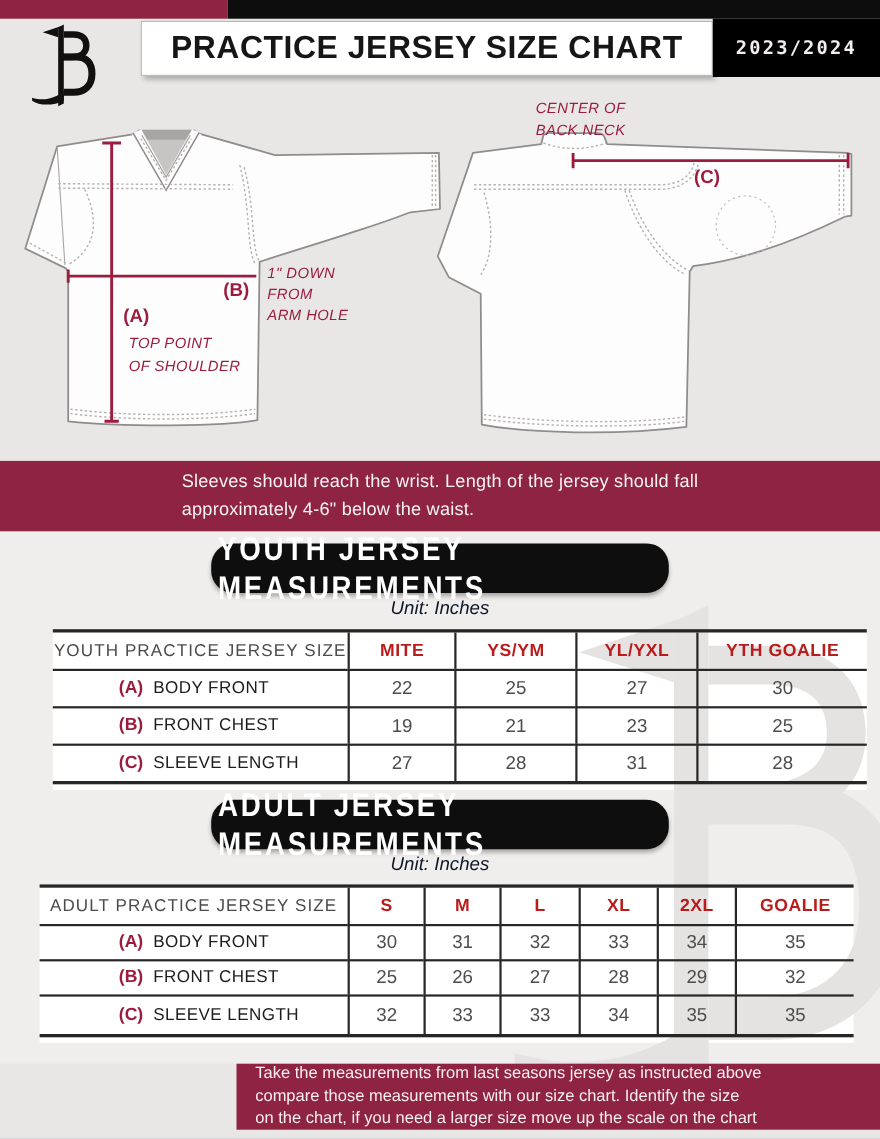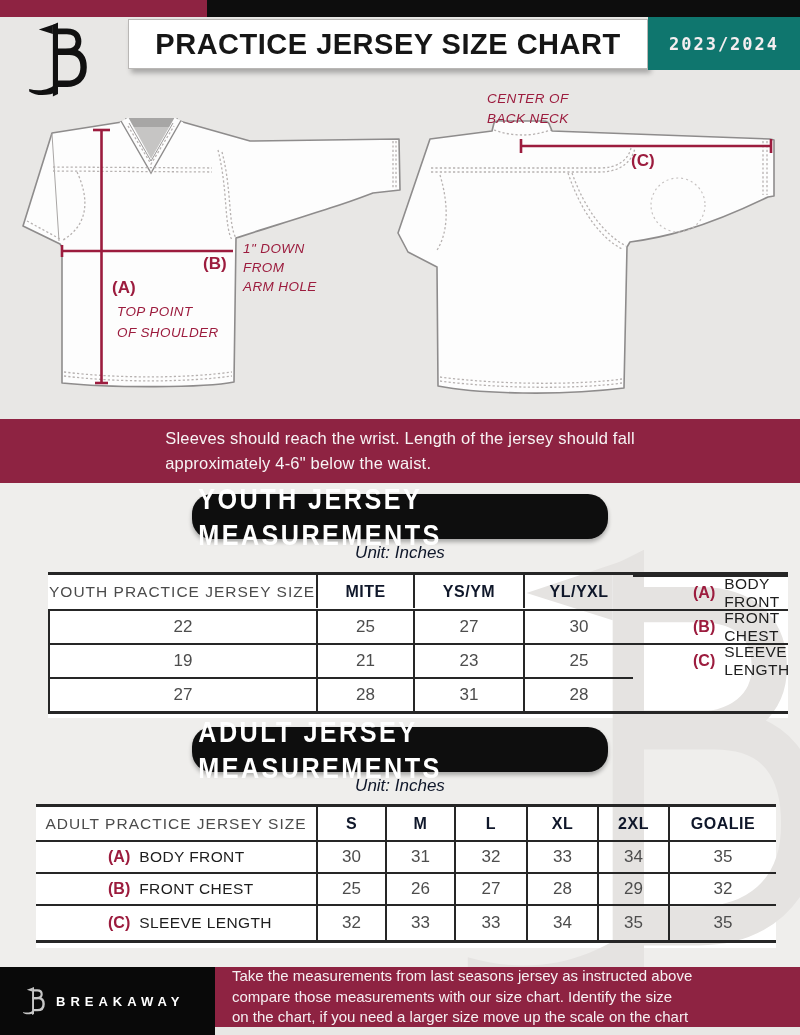--- a/index.html
+++ b/index.html
@@ -15,21 +15,21 @@
   
   .strip-maroon { left:0; top:0; width:207px; height:17px; background:#8e2342; }
   .strip-black  { left:207px; top:0; width:593px; height:17px; background:#0d0d0d; }
   .title-box {
     left:128px; top:19px; width:520px; height:50px; background:#ffffff;
     border:1px solid #b9b7b5; box-shadow:3px 4px 5px rgba(0,0,0,.28);
     display:flex; align-items:center; justify-content:center;
   }
   .title-box span { font-size:29px; font-weight:700; letter-spacing:.5px; color:#161616; }
   .year-box {
-    left:648px; top:17px; width:152px; height:53px; background:#0f766e;
+    left:648px; top:17px; width:152px; height:53px; background:#000000;
     display:flex; align-items:center; justify-content:center;
   }
   .year-box span { font-family:"DejaVu Sans Mono", monospace; font-size:17px; font-weight:700;
     color:#f4eef0; letter-spacing:2px; }
 
   
   .top-area   { left:0; top:17px; width:800px; height:402px; background:#e8e7e5; }
   .lower-area { left:0; top:483px; width:800px; height:484px; background:#efeeec; }
   .tbl-backdrop { background:#ffffff; }
 
@@ -61,21 +61,21 @@
     display:grid;
     border-top:3px solid #262626; border-bottom:3px solid #262626;
   }
   .y-table { left:48px; top:572px; width:740px; grid-template-columns:268px 97px 110px 110px 155px; }
   .a-table { left:36px; top:804px; width:740px; grid-template-columns:280px 69px 69px 72px 71px 71px 108px; }
   .cell { display:flex; align-items:center; justify-content:center; }
   .vline { border-left:2px solid #262626; }
   .hline { border-top:2px solid #262626; }
   .h33 { height:33px; } .h34 { height:34px; } .h32 { height:32px; } .h36 { height:36px; }
   .th-first { font-size:15.5px; color:#4b4b4b; letter-spacing:1px; }
-  .th-size  { font-size:16px; font-weight:700; color:#0f172a; letter-spacing:.5px; }
+  .th-size  { font-size:16px; font-weight:700; color:#b91c1c; letter-spacing:.5px; }
   .td-label { justify-content:flex-start; padding-left:60px; }
   .a-table .td-label { padding-left:72px; }
   .td-label .key { color:#9c1c3e; font-weight:700; font-size:16px; margin-right:9px; }
   .td-label .lbl { color:#1d1d1d; font-size:15.5px; letter-spacing:.4px; }
   .td-val { font-size:17px; color:#4d4d4d; }
 
   
   .footer-black {
     left:0; top:967px; width:215px; height:68px; background:#090909;
     display:flex; align-items:center; padding-left:22px;
@@ -214,20 +214,21 @@
   <div class="abs sec-banner c" style="top:494px;">
     <span>YOUTH JERSEY MEASUREMENTS</span>
   </div>
   <div class="abs unit c" style="top:543px;">Unit: Inches</div>
 
   <div class="abs size-table y-table c">
     <div class="cell th-first h33">YOUTH PRACTICE JERSEY SIZE</div>
     <div class="cell th-size vline h33">MITE</div>
     <div class="cell th-size vline h33">YS/YM</div>
     <div class="cell th-size vline h33">YL/YXL</div>
+    <div class="cell th-size vline h33">YTH GOALIE</div>
 
     <div class="cell td-label hline h34">
       <span class="key">(A)</span>
       <span class="lbl">BODY FRONT</span>
     </div>
     <div class="cell td-val vline hline h34">22</div>
     <div class="cell td-val vline hline h34">25</div>
     <div class="cell td-val vline hline h34">27</div>
     <div class="cell td-val vline hline h34">30</div>
 
@@ -291,29 +292,17 @@
       <span class="lbl">SLEEVE LENGTH</span>
     </div>
     <div class="cell td-val vline hline h36">32</div>
     <div class="cell td-val vline hline h36">33</div>
     <div class="cell td-val vline hline h36">33</div>
     <div class="cell td-val vline hline h36">34</div>
     <div class="cell td-val vline hline h36">35</div>
     <div class="cell td-val vline hline h36">35</div>
   </div>
 
-  <div class="abs footer-black c">
-    <svg width="24" height="42" viewBox="0 0 100 120">
-      <g fill="#c7c7c7" stroke="#c7c7c7">
-        <polygon points="42,6 50,2 50,114 42,118" stroke="none"></polygon>
-        <polygon points="50,3 20,13 42,20 42,8" stroke="none"></polygon>
-        <path d="M50,16 L64,16 C78,16 82,24 82,32 C82,42 74,48 62,48 L44,48" fill="none" stroke-width="9"></path>
-        <path d="M44,48 L68,48 C84,48 90,58 90,72 C90,90 78,98 64,98 L50,98" fill="none" stroke-width="10"></path>
-        <path d="M50,97 L50,110 C36,117 16,118 5,110 L5,106 C22,111 38,107 50,96 Z" stroke="none"></path>
-      </g>
-    </svg>
-    <span class="brand">BREAKAWAY</span>
-  </div>
   <div class="abs footer-maroon c preline">Take the measurements from last seasons jersey as instructed above
 compare those measurements  with our size chart. Identify the size
 on the chart, if you need a larger size move up the scale on the chart</div>
 
 </div>
 
 </body></html>

